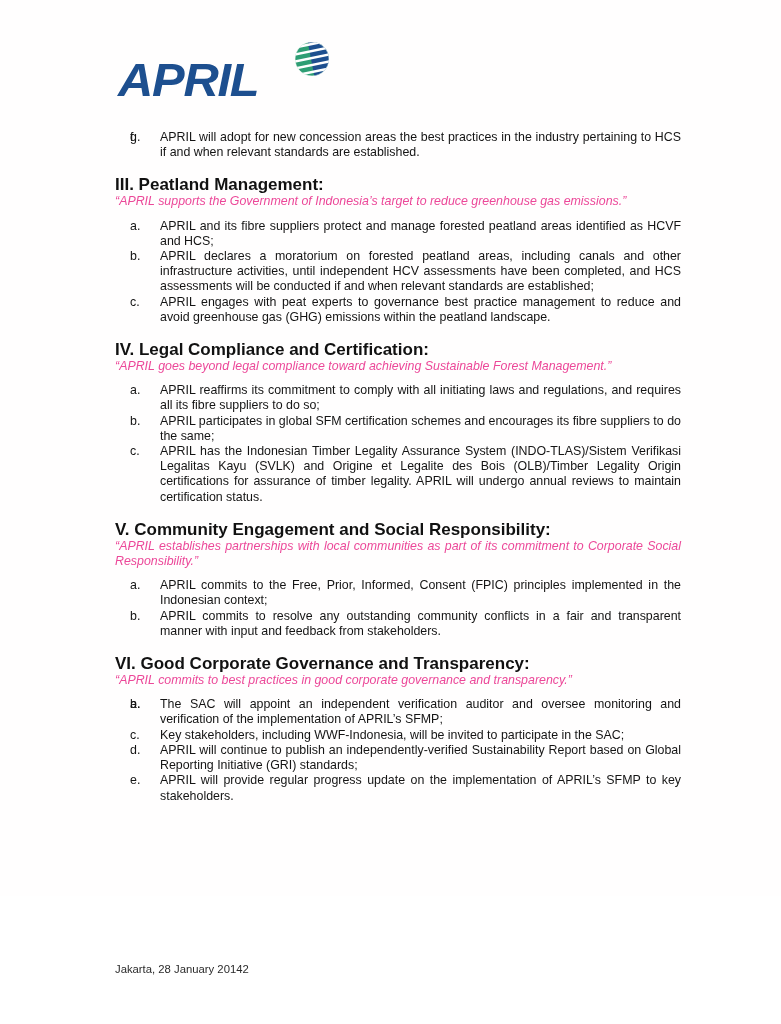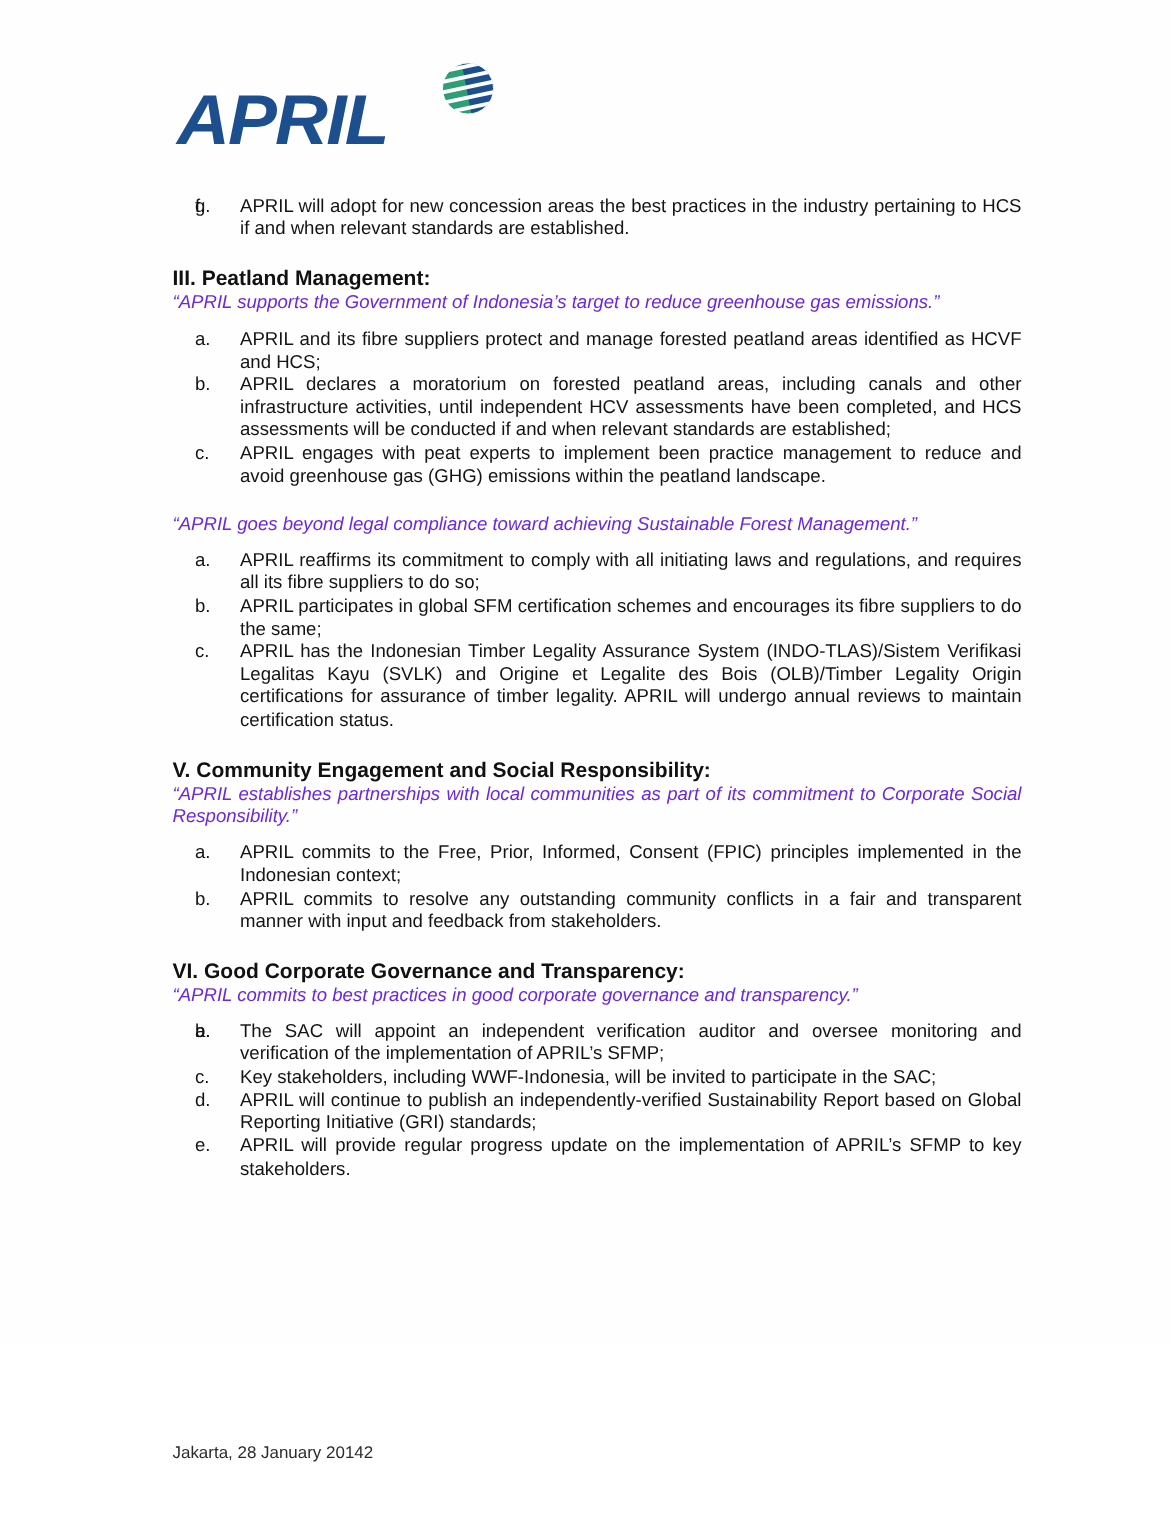--- a/index.html
+++ b/index.html
@@ -66,35 +66,35 @@
     width: 566px;
   }
 
   .para, .list, .heading, .quote {
     font-size: 12.4px;
     line-height: 15.2px;
   }
 
   .heading {
     font-weight: 700;
-    font-size: 14px;
+    font-size: 17px;
     line-height: 16px;
     margin: 0;
     padding: 0;
     color: #111111;
   }
   .section {
     margin-top: 17px;
   }
   .quote {
     font-style: italic;
     text-align: justify;
     margin: 1px 0 0 0;
     padding: 0;
-    color: #6d28d9;
+    color: #ec4899;
   }
 
   ol.list {
     list-style: none;
     margin: 9px 0 0 0;
     padding: 0;
   }
   ol.list > li {
     position: relative;
     padding-left: 45px;
@@ -183,26 +183,27 @@
         <li>
           <span class="marker">a.</span>
           <span>APRIL and its fibre suppliers protect and manage forested peatland areas identified as HCVF and HCS;</span>
         </li>
         <li>
           <span class="marker">b.</span>
           <span>APRIL declares a moratorium on forested peatland areas, including canals and other infrastructure activities, until independent HCV assessments have been completed, and HCS assessments will be conducted if and when relevant standards are established;</span>
         </li>
         <li>
           <span class="marker">c.</span>
-          <span>APRIL engages with peat experts to implement been practice management to reduce and avoid greenhouse gas (GHG) emissions within the peatland landscape.</span>
-        </li>
-      </ol>
-    </div>
-
-    <div class="section">
+          <span>APRIL engages with peat experts to governance best practice management to reduce and avoid greenhouse gas (GHG) emissions within the peatland landscape.</span>
+        </li>
+      </ol>
+    </div>
+
+    <div class="section">
+      <h2 class="heading">IV. Legal Compliance and Certification:</h2>
       <p class="quote">“APRIL goes beyond legal compliance toward achieving Sustainable Forest Management.”</p>
       <ol class="list">
         <li>
           <span class="marker">a.</span>
           <span>APRIL reaffirms its commitment to comply with all initiating laws and regulations, and requires all its fibre suppliers to do so;</span>
         </li>
         <li>
           <span class="marker">b.</span>
           <span>APRIL participates in global SFM certification schemes and encourages its fibre suppliers to do the same;</span>
         </li>

